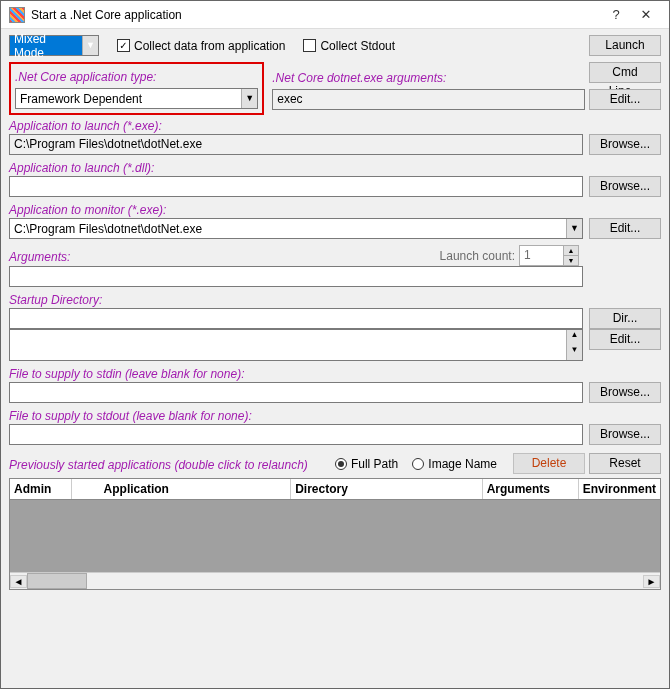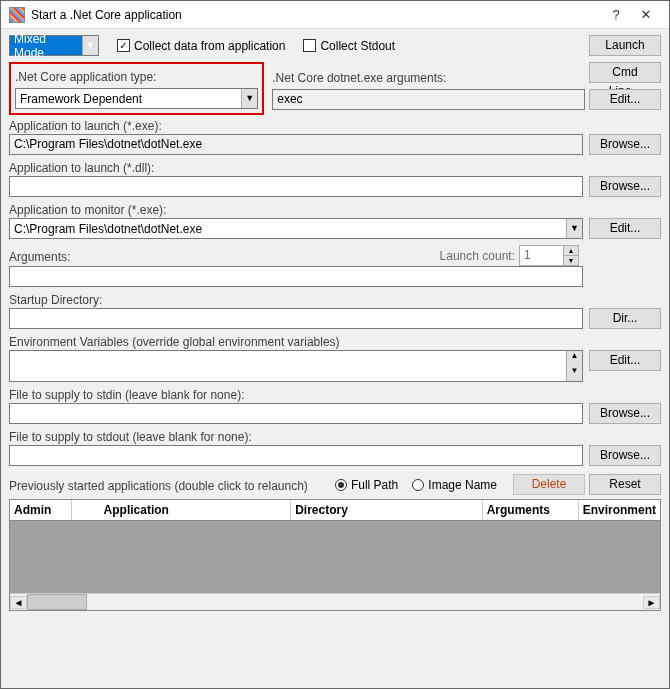--- a/index.html
+++ b/index.html
@@ -3,21 +3,21 @@
 <meta charset="utf-8">
 <style>
 * { box-sizing: border-box; margin: 0; padding: 0; font-family: "Segoe UI", Tahoma, sans-serif; font-size: 12px; }
 body { background: #f0f0f0; width: 670px; height: 689px; overflow: hidden; border: 1px solid #666; }
 .titlebar { background: #fff; height: 28px; display: flex; align-items: center; padding: 12px 8px; border-bottom: 1px solid #ddd; }
 .titlebar .icon { width: 16px; height: 16px; margin-right: 6px; background: repeating-linear-gradient(45deg,#f44,#f44 2px,#4af 2px,#4af 4px,#fa4 4px,#fa4 6px); border:1px solid #888;}
 .titlebar .title { flex: 1; }
 .titlebar .ctl { width: 30px; text-align: center; font-size: 13px; color:#333; cursor:default;}
 .content { padding: 6px 8px 8px 8px; }
 .row { display: flex; align-items: center; gap: 4px; margin-bottom: 4px; }
-.label { color: #404040; margin-top:3px; margin-bottom:1px;}
+.label { color: #a21caf; margin-top:3px; margin-bottom:1px;font-style:italic;}
 .btn { background: #e1e1e1; border: 1px solid #adadad; height: 21px; min-width: 72px; padding: 0 6px; text-align: center; line-height: 19px; cursor:default;}
 .select { background: #fff; border: 1px solid #7a7a7a; height: 21px; display: flex; align-items: center; position: relative; }
 .select .val { flex:1; padding: 0 4px; }
 .select .arrow { width: 16px; text-align:center; border-left:1px solid #adadad; background:#e1e1e1; height:100%; line-height:19px; font-size:9px;}
 .select.hl { background: #0078d7; color:#fff; }
 .select.hl .val{color:#fff;}
 .input { background: #fff; border: 1px solid #7a7a7a; height: 21px; padding: 0 4px; line-height:19px; flex:1;}
 .input.ro { background: #f0f0f0; }
 .chk { display:inline-flex; align-items:center; gap:4px; }
 .chk .box { width:13px; height:13px; border:1px solid #333; background:#fff; text-align:center; line-height:11px; font-size:10px;}
@@ -133,21 +133,20 @@
   <div class="input"></div>
   <div style="width:72px;flex:none;"></div>
 </div>
 
 <div class="label" style="margin-top:6px;">Startup Directory:</div>
 <div class="fieldrow">
   <div class="input"></div>
   <div class="btn rbtn">Dir...</div>
 </div>
 
-<div class="label" style="margin-top:6px;">Environment Variables (override global environment variables)</div>
 <div class="fieldrow">
   <div class="envbox" style="flex:1;">
     <div style="flex:1;"></div>
     <div class="sc">
           <div>▲</div>
           <div>▼</div>
         </div>
   </div>
   <div class="btn rbtn">Edit...</div>
 </div>

